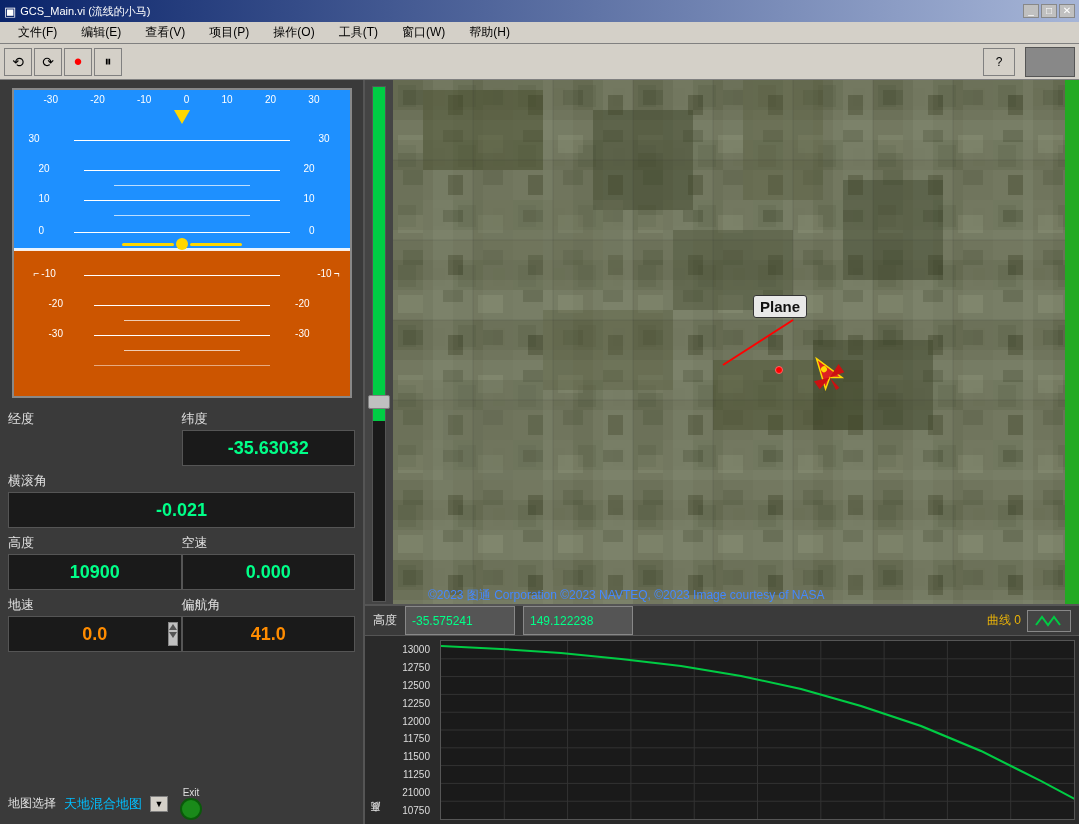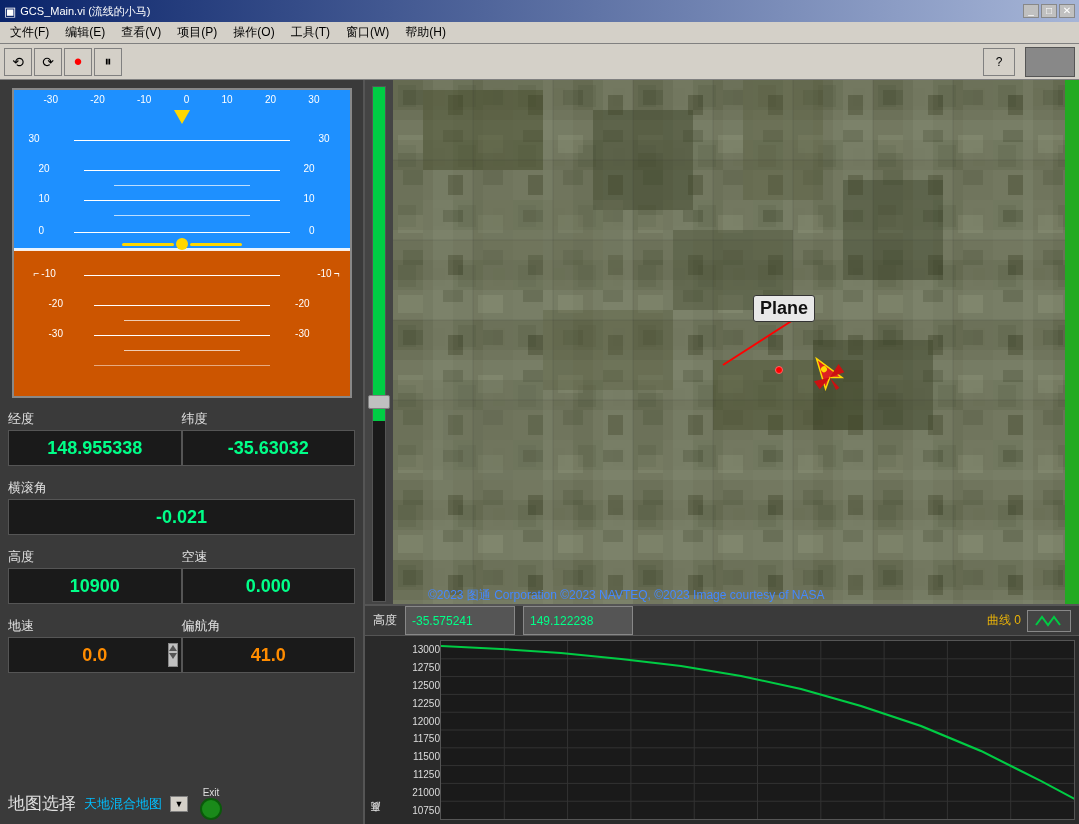--- a/index.html
+++ b/index.html
@@ -43,20 +43,21 @@
       height: 22px;
       display: flex;
       align-items: center;
       padding: 0 2px;
       border-bottom: 1px solid #808080;
       font-size: 12px;
     }
     .menu-item {
       padding: 2px 8px;
       cursor: pointer;
+      margin-left: 8px;
     }
 
     
     .toolbar {
       background: #d4d0c8;
       height: 36px;
       display: flex;
       align-items: center;
       padding: 2px 4px;
       border-bottom: 1px solid #808080;
@@ -88,21 +89,21 @@
       border-right: 2px solid #555;
     }
 
     
     .data-panel {
       padding: 8px;
       flex: 1;
     }
     .data-row {
       display: flex;
-      margin-bottom: 13px;
+      margin-bottom: 6px;
     }
     .data-field {
       flex: 1;
     }
     .data-label {
       color: #e0e0e0;
       font-size: 13px;
       margin-bottom: 2px;
     }
     .data-value {
@@ -120,21 +121,21 @@
     }
     .data-value.orange { color: #ff8c00; }
 
     
     .map-select-row {
       display: flex;
       align-items: center;
       padding: 4px 8px;
       gap: 8px;
     }
-    .map-label { color: #e0e0e0; font-size: 17px; }
+    .map-label { color: #e0e0e0; font-size: 12px; }
     .map-value { color: #00bfff; font-size: 13px; }
     .exit-btn {
       background: #1a8a1a;
       border: 2px solid #0a5a0a;
       border-radius: 50%;
       width: 22px; height: 22px;
       cursor: pointer;
       margin-left: auto;
     }
 
@@ -172,21 +173,21 @@
       background: #7a8060;
     }
 
     
     .plane-label {
       position: absolute;
       background: #e8e8e8;
       border: 1px solid #333;
       border-radius: 3px;
       padding: 2px 6px;
-      font-size: 18px;
+      font-size: 15px;
       font-weight: bold;
       color: #111;
       white-space: nowrap;
     }
 
     
     .map-copyright {
       position: absolute;
       bottom: 0;
       left: 35px;
@@ -245,21 +246,21 @@
       width: 55px;
       display: flex;
       flex-direction: column;
       justify-content: space-between;
       padding: 4px 0;
     }
     .y-tick {
       color: #ddd;
       font-size: 10px;
       text-align: right;
-      padding-right: 0;
+      padding-right: 10px;
     }
 
     
     .chart-canvas {
       flex: 1;
       position: relative;
       border: 1px solid #555;
       background: #1a1a1a;
       overflow: hidden;
     }
@@ -445,21 +446,20 @@
         <div class="wing-left"></div>
         <div class="wing-center"></div>
         <div class="wing-right"></div>
       </div>
     </div>
 
     <div class="data-panel">
       <div class="data-row">
         <div class="data-field">
           <div class="data-label">经度</div>
-          <div class="data-value">148.955338</div>
         </div>
         <div class="data-field">
           <div class="data-label">纬度</div>
           <div class="data-value">-35.63032</div>
         </div>
       </div>
       <div class="data-row">
         <div class="data-field">
           <div class="data-label">横滚角</div>
           <div class="data-value">-0.021</div>

